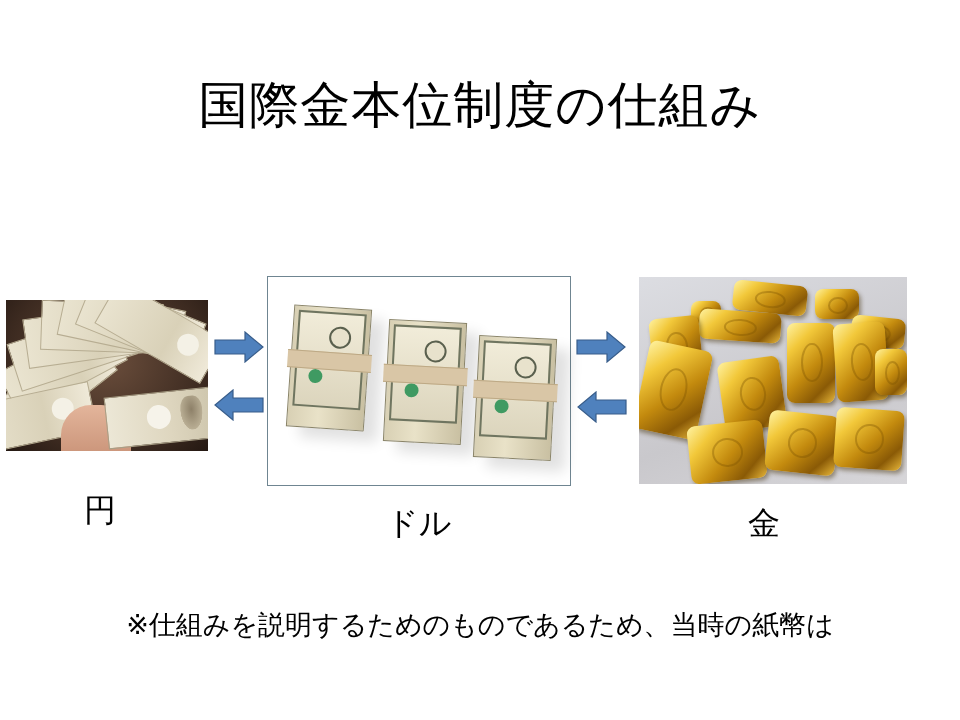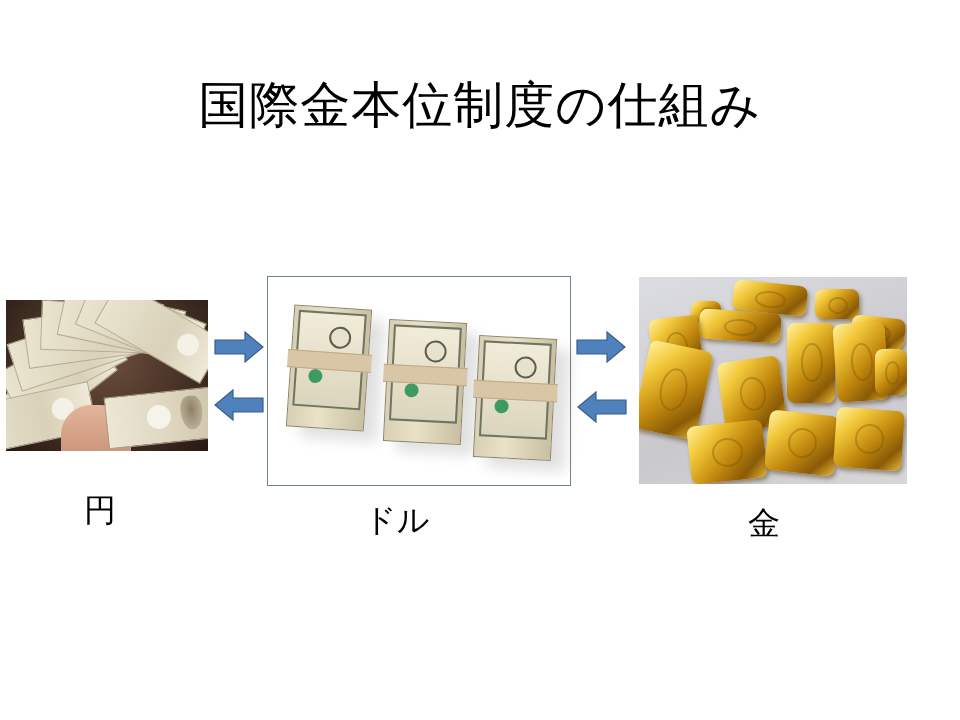--- a/index.html
+++ b/index.html
@@ -166,19 +166,20 @@
     <div class="bar" style="left:196px;top:46px;width:52px;height:78px;transform:rotate(-4deg);"></div>
     <div class="bar" style="left:236px;top:72px;width:32px;height:46px;"></div>
     <div class="bar" style="left:2px;top:68px;width:64px;height:90px;transform:rotate(12deg);"></div>
     <div class="bar" style="left:82px;top:82px;width:62px;height:70px;transform:rotate(-8deg);"></div>
     <div class="bar" style="left:50px;top:146px;width:76px;height:58px;transform:rotate(-6deg);"></div>
     <div class="bar" style="left:128px;top:136px;width:70px;height:60px;transform:rotate(6deg);"></div>
     <div class="bar" style="left:196px;top:132px;width:68px;height:60px;transform:rotate(4deg);"></div>
   </div>
 
   <div class="label" style="left:84px;top:490px;">円</div>
-  <div class="label" style="left:364px;top:503px;font-family:Liberation Mono, monospace;">ドル</div>
+  <div class="label" style="left:386px;top:503px;">ドル</div>
   <div class="label" style="left:748px;top:503px;">金</div>
 
   <div class="note-text">
+    <div>※仕組みを説明するためのものであるため、当時の紙幣は</div>
   </div>
 
 </div>
 
 </body></html>

